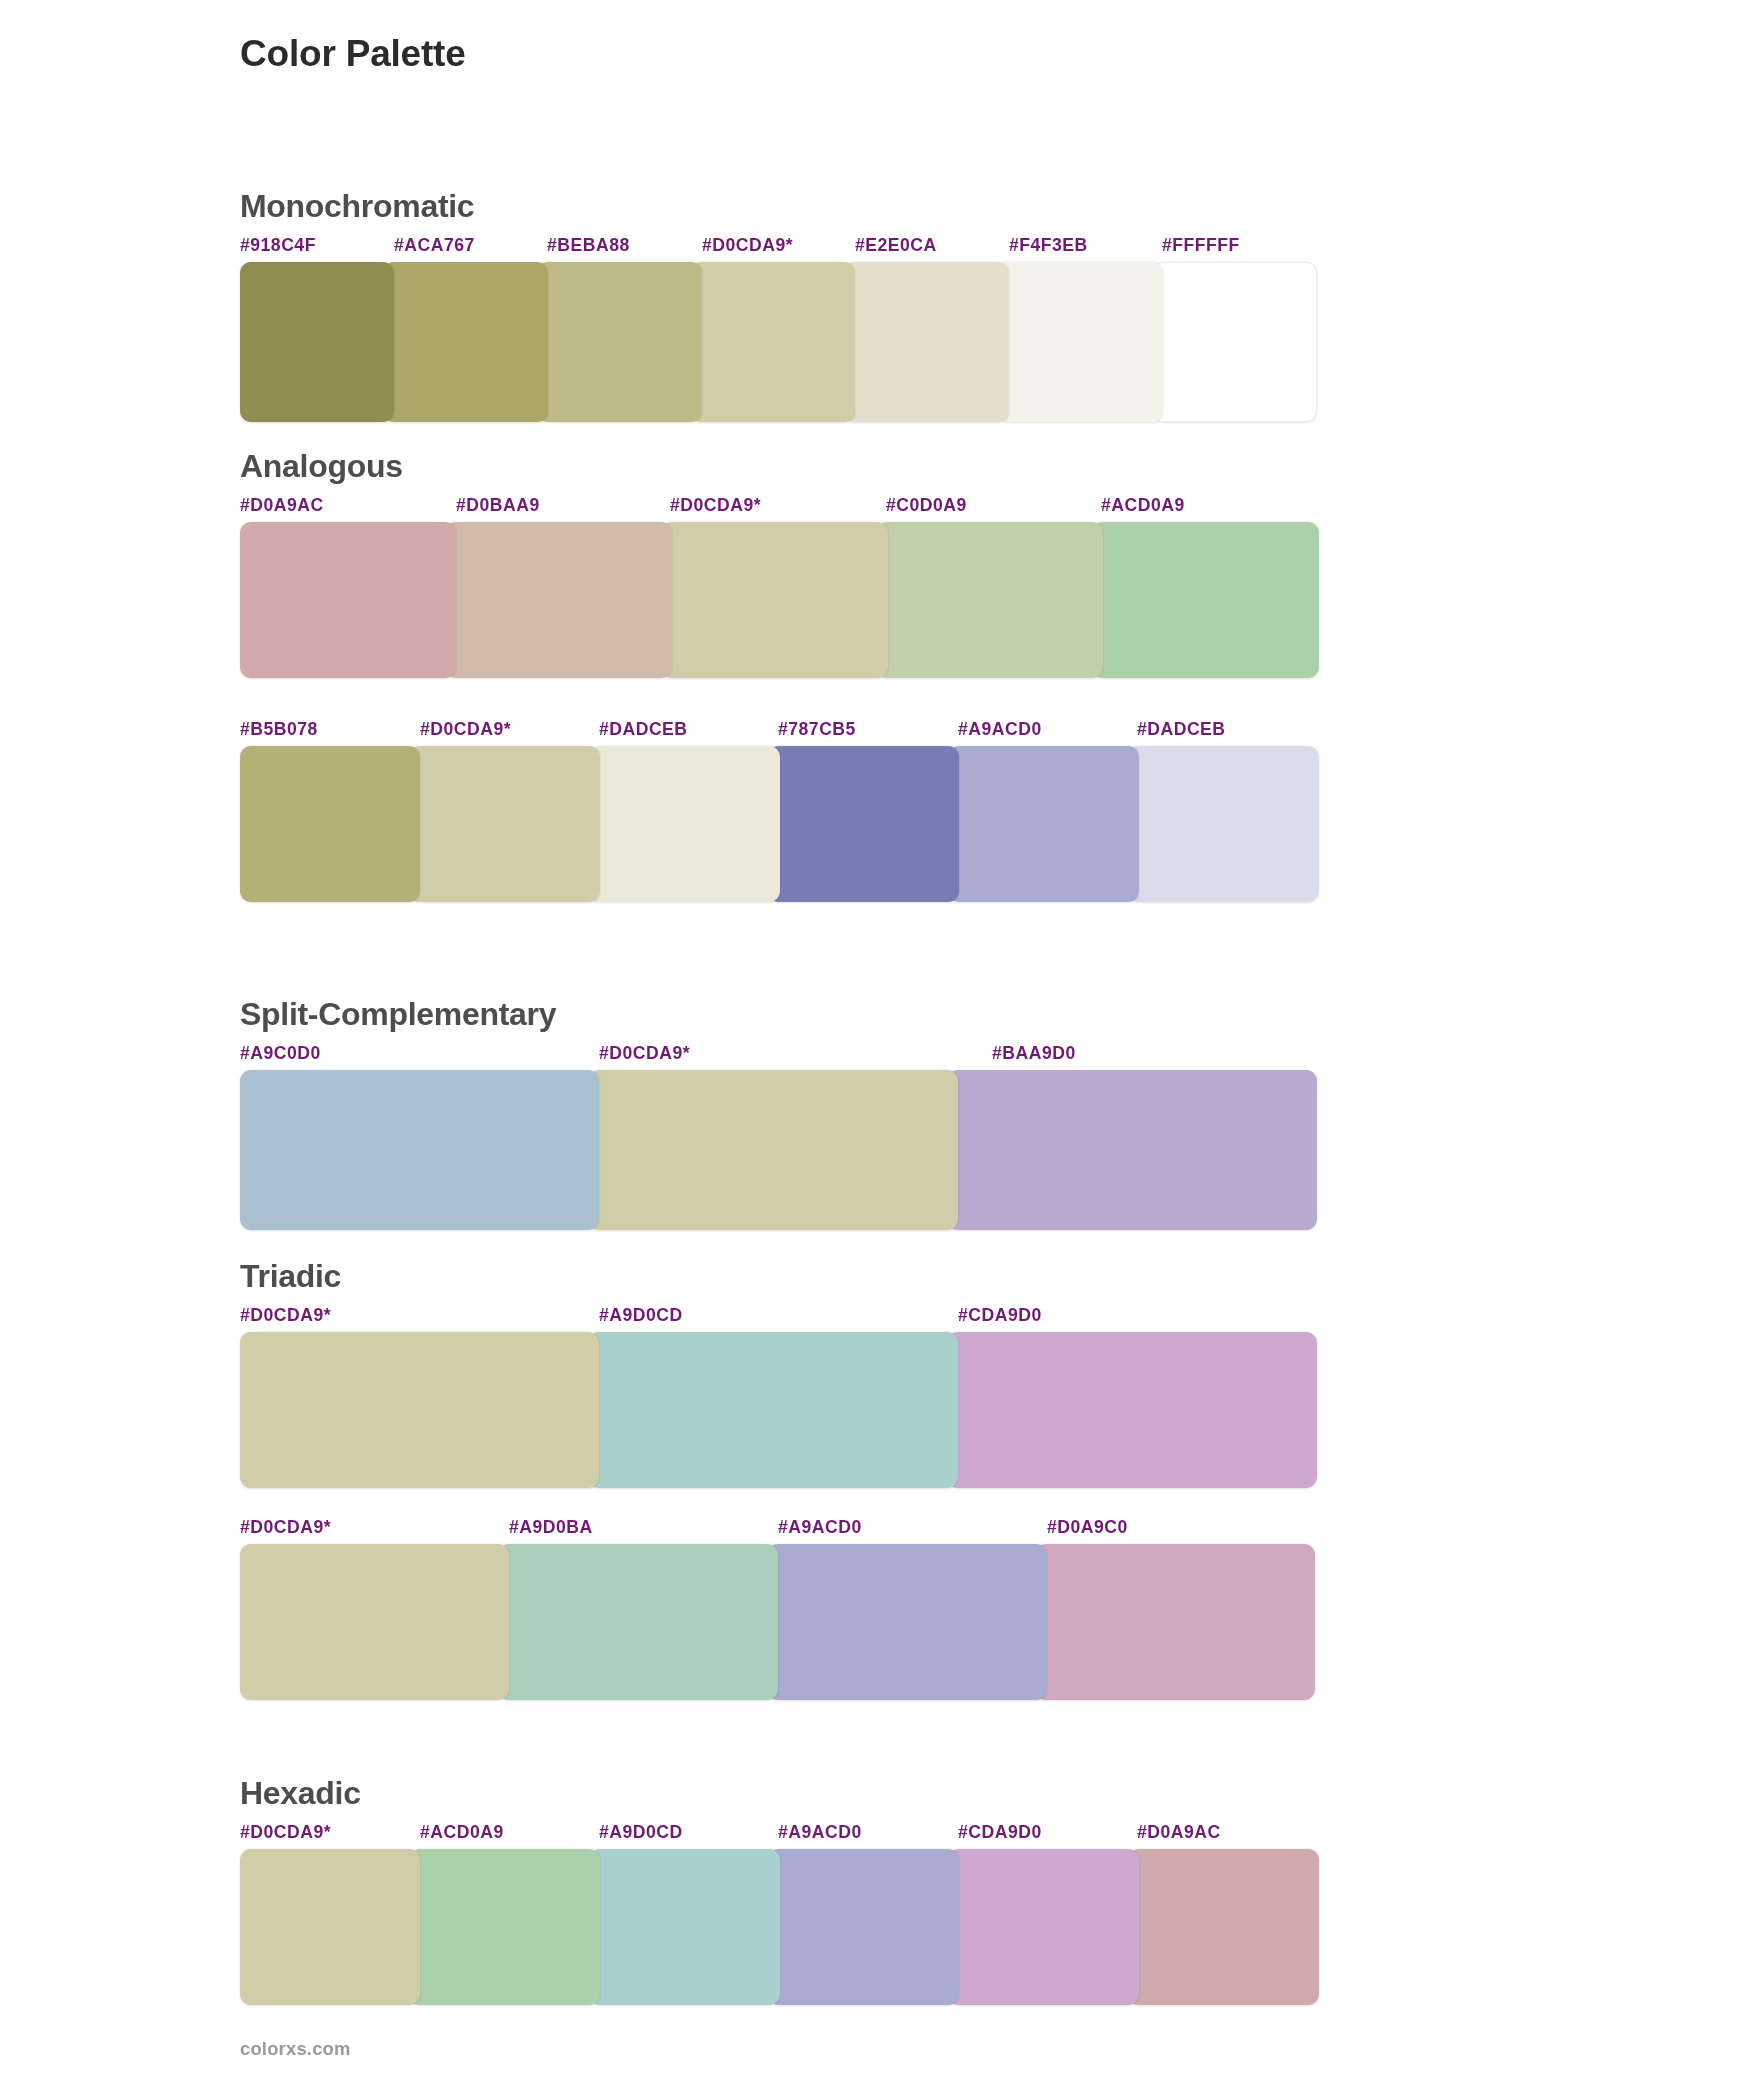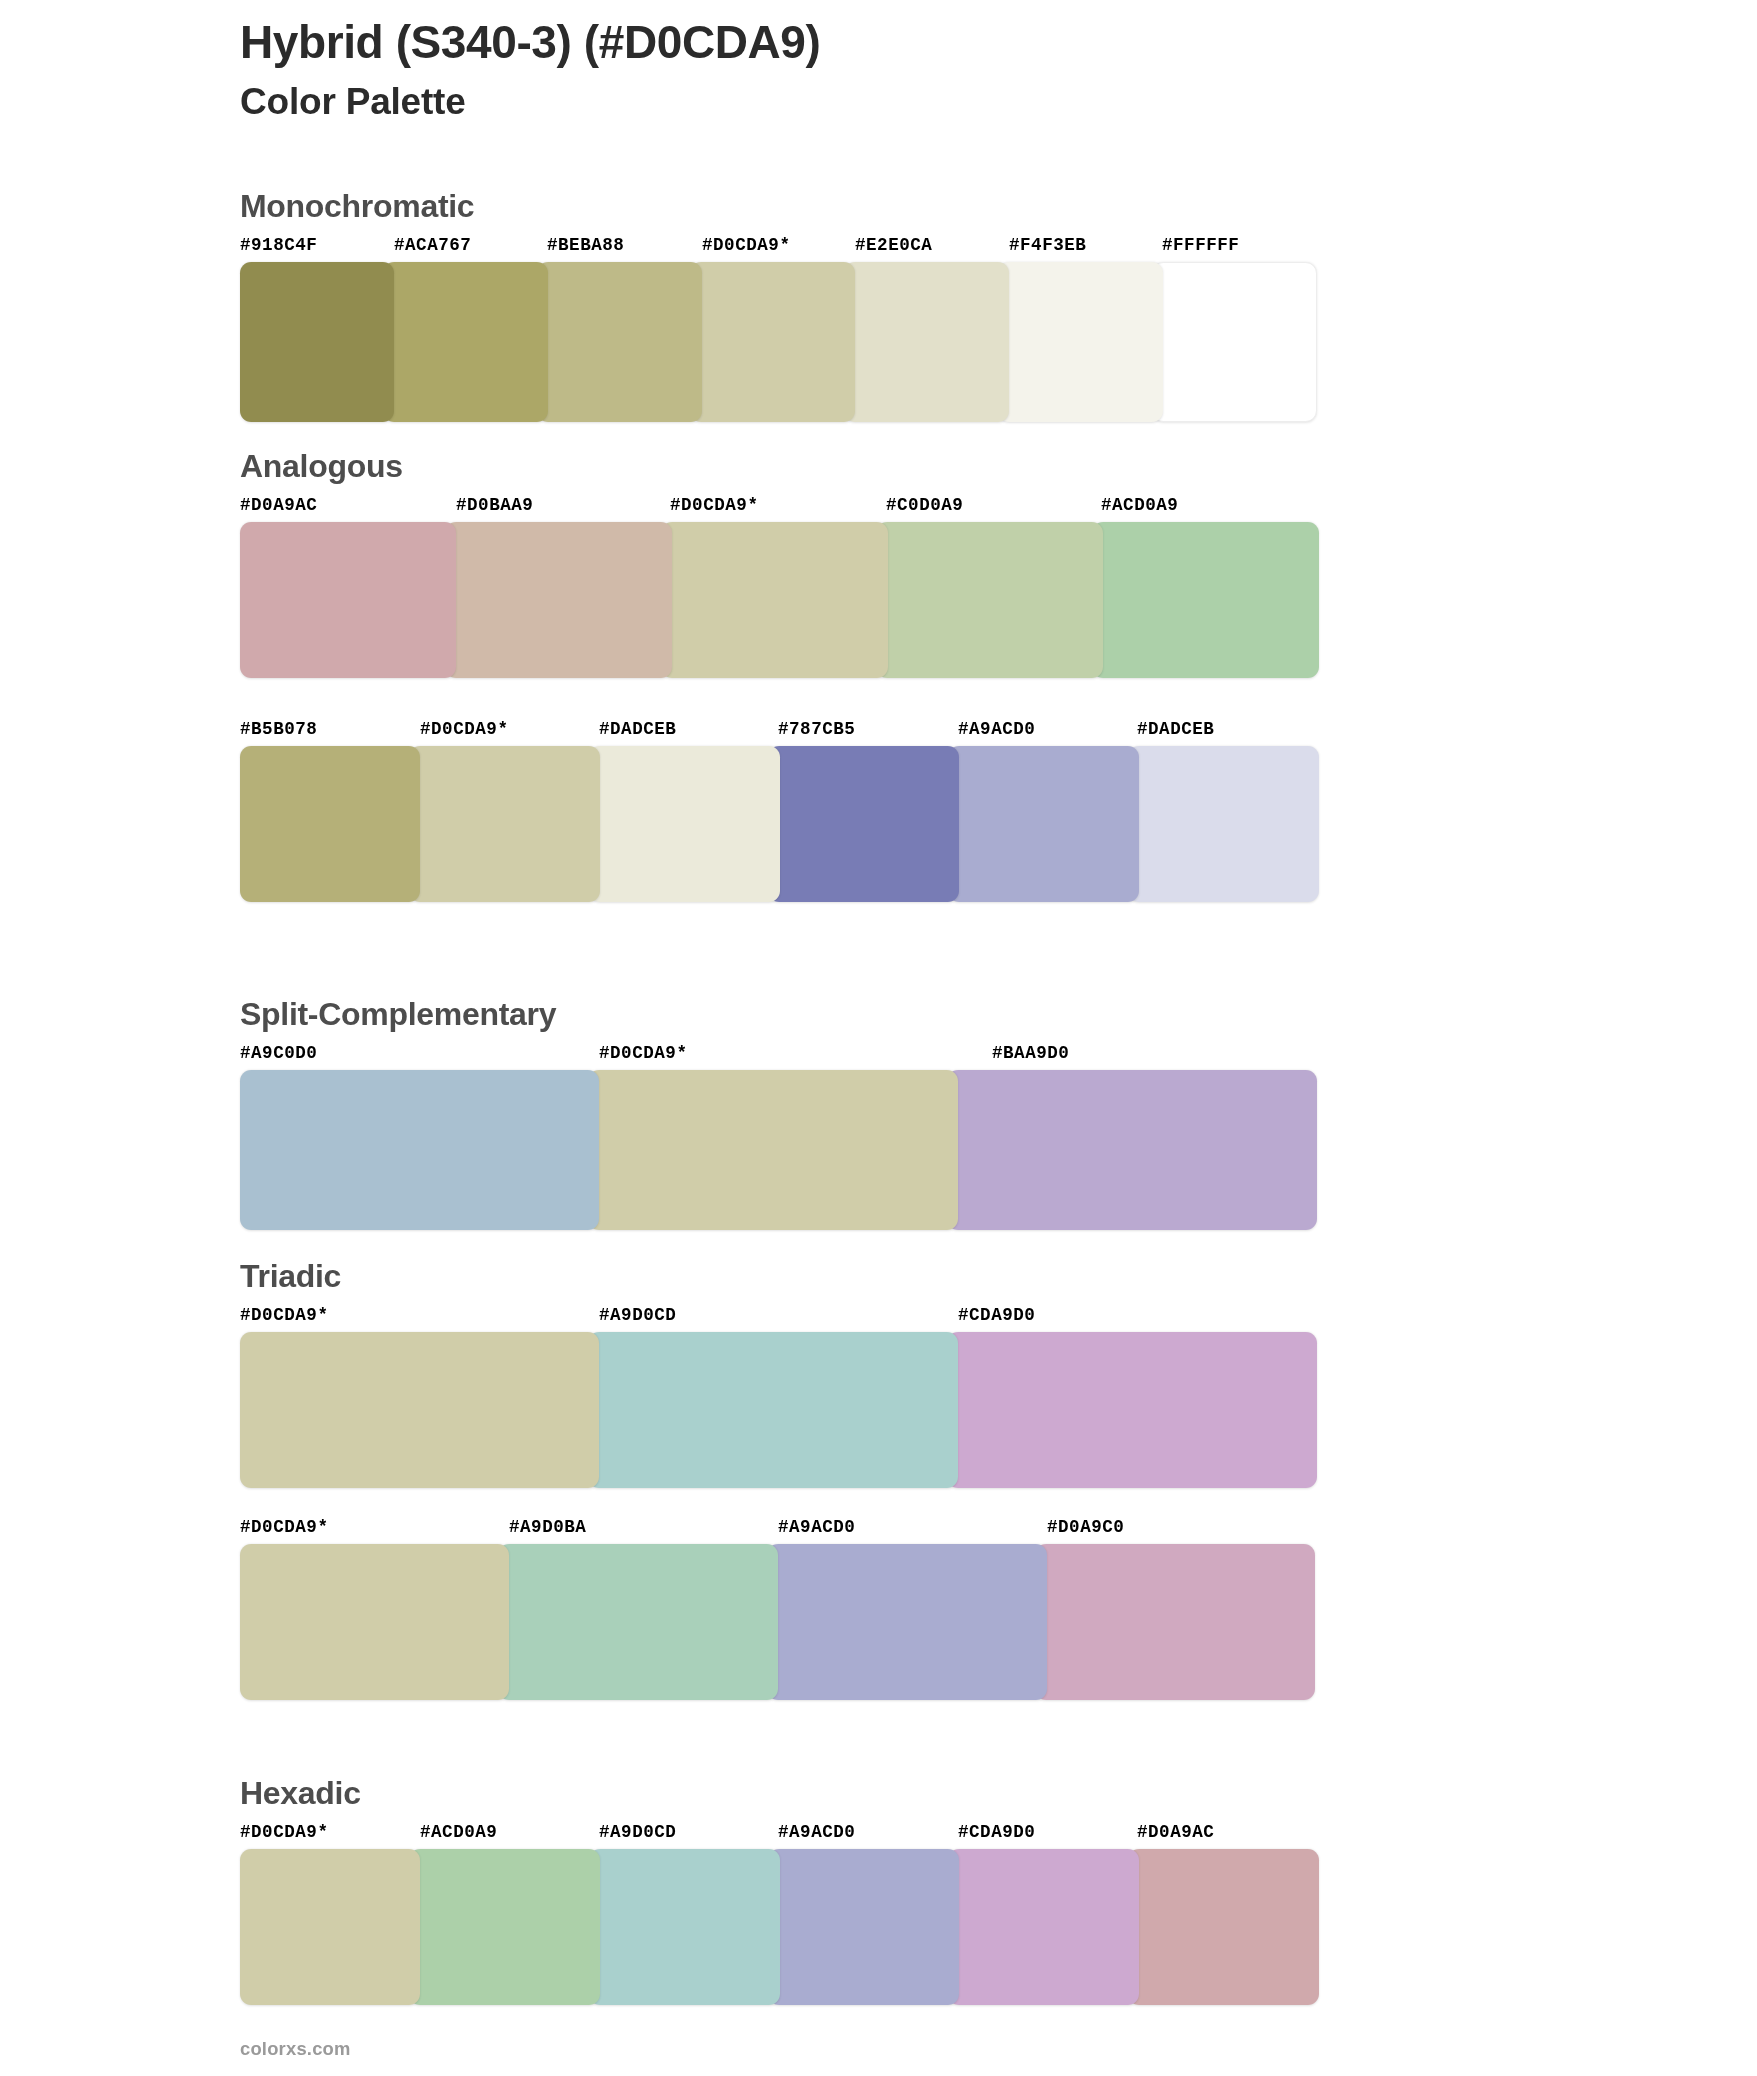--- a/index.html
+++ b/index.html
@@ -68,24 +68,24 @@
     position: relative;
     height: 27px;
     width: 100%;
   }
 
   .swatch-label {
     position: absolute;
     top: 0;
     font-size: 17.6px;
     font-weight: bold;
-    color: #000000;
+    color: #701a75;
     letter-spacing: 0.5px;
     white-space: nowrap;
-    font-family: Liberation Mono, monospace;
+    font-family: Liberation Sans, sans-serif;
   }
 
   .swatch-bar {
     position: relative;
     display: flex;
     width: 100%;
     border-radius: 11.2px;
     overflow: visible;
   }
 
@@ -132,21 +132,20 @@
     color: #9a9a9a;
     letter-spacing: 0.2px;
   }
 </style>
 </head>
 <body>
 
 <div class="page">
 
   <div class="header">
-    <div class="page-title">Hybrid (S340-3) (#D0CDA9)</div>
     <div class="page-subtitle">Color Palette</div>
   </div>
 
   <div class="section" id="sec-monochromatic">
     <div class="section-title">Monochromatic</div>
     <div class="labels-row">
         <div class="swatch-label" style="left: 0px;">#918C4F</div>
         <div class="swatch-label" style="left: 154px;">#ACA767</div>
         <div class="swatch-label" style="left: 307px;">#BEBA88</div>
         <div class="swatch-label" style="left: 462px;">#D0CDA9*</div>

